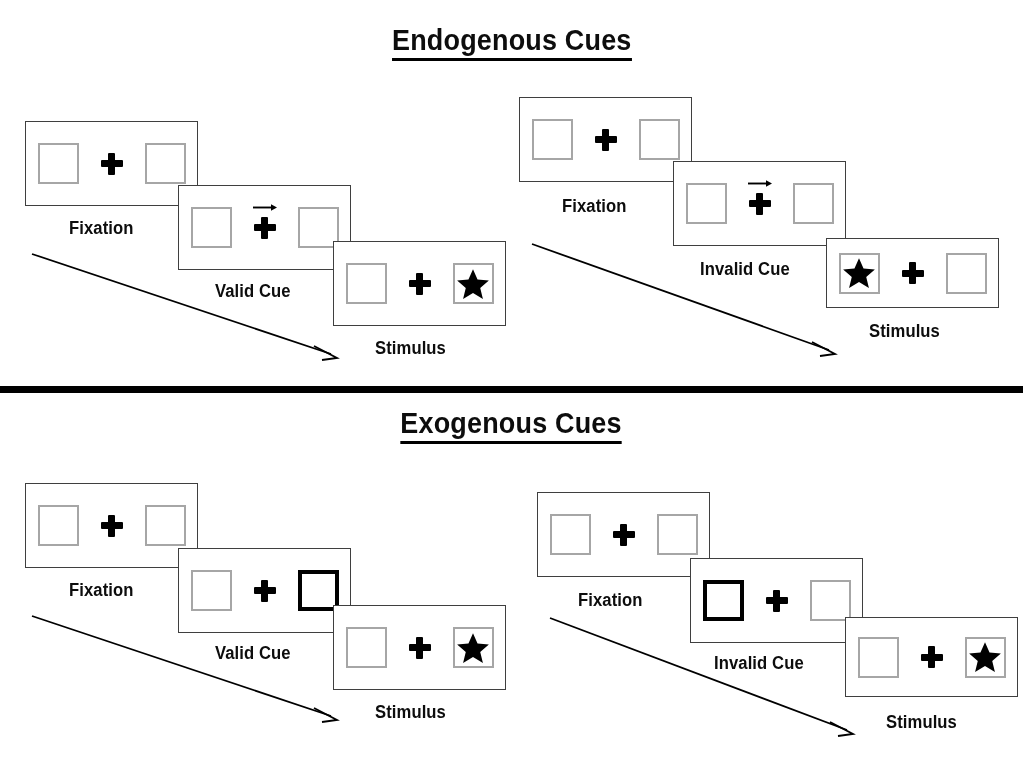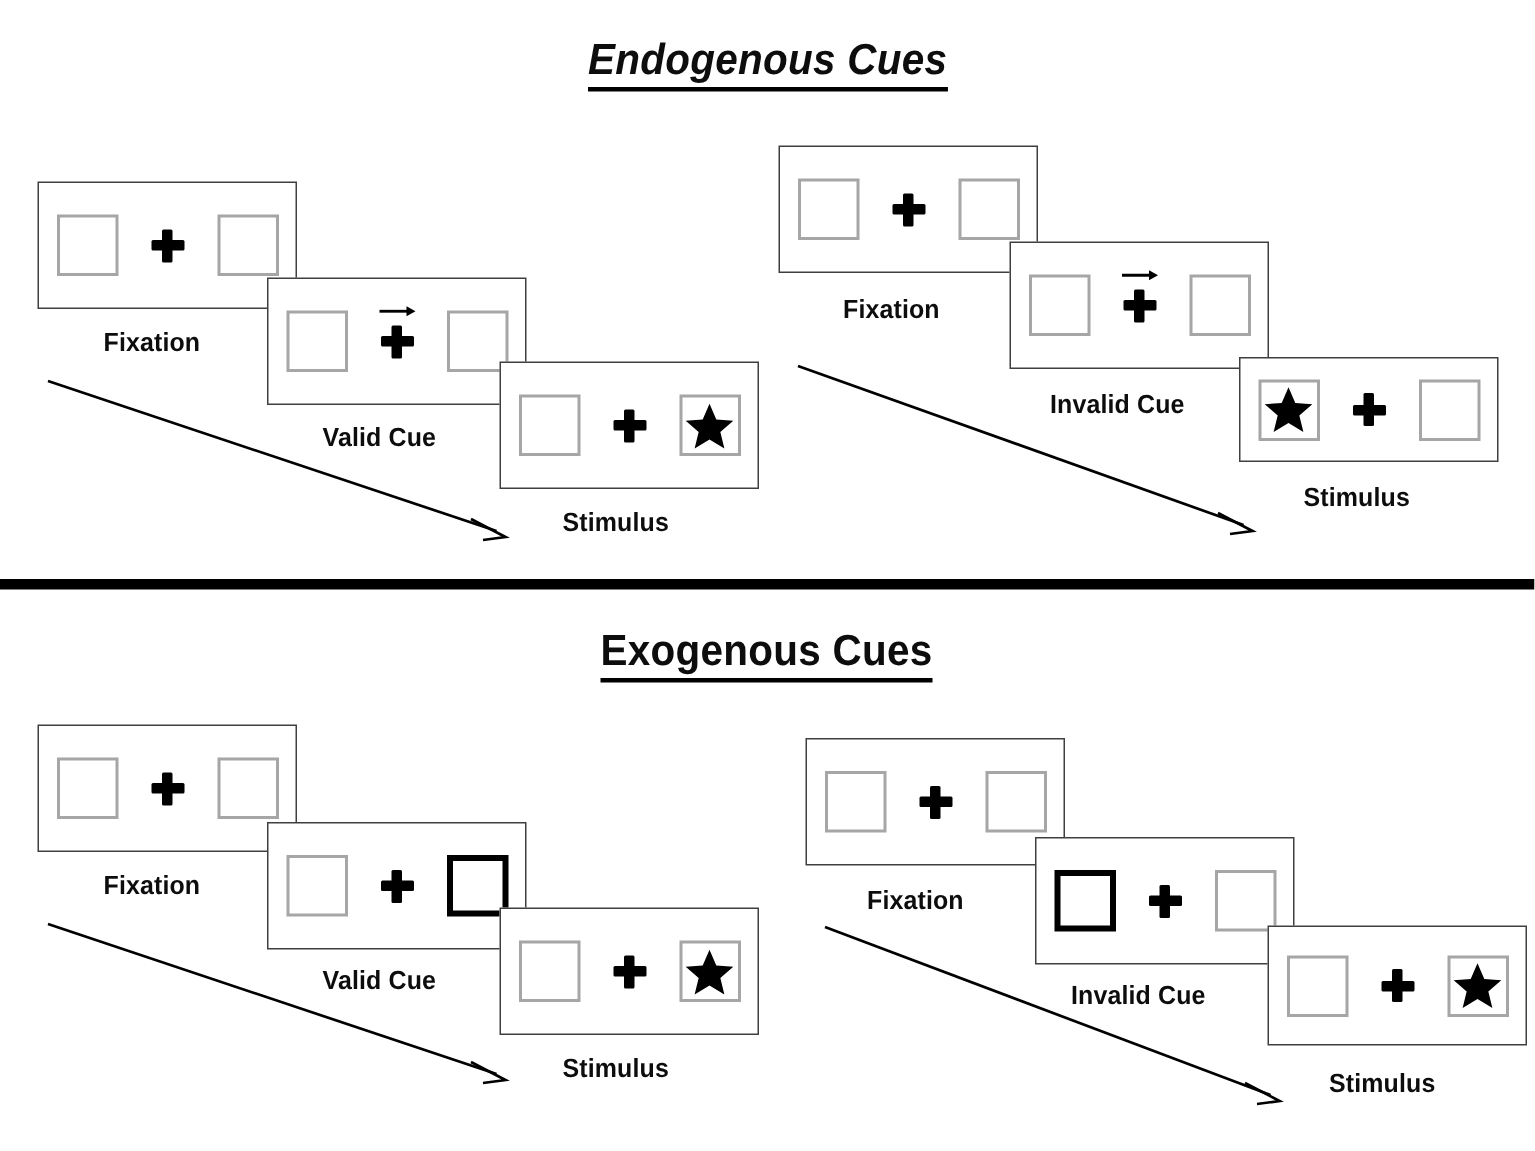--- a/index.html
+++ b/index.html
@@ -81,21 +81,21 @@
   }
 
   
   .time-arrow{position:absolute;pointer-events:none;}
 </style>
 </head>
 <body>
 
 <div class="stage">
 
-  <div class="section-title" style="top:24px;font-style:italic;">
+  <div class="section-title" style="top:24px;">
     <span>Endogenous Cues</span>
   </div>
 
   <div class="panel" style="left:25px;top:121px;width:173px;height:85px;">
     <div class="panel-inner">
       <div class="sq"></div>
       <div class="gap"></div>
       <div class="plus"></div>
       <div class="gap"></div>
       <div class="sq"></div>
@@ -181,21 +181,21 @@
   </div>
   <div class="label" style="left:869px;top:321px;">Stimulus</div>
 
   <svg class="time-arrow" style="left:528px;top:238px;width:320px;height:130px;" viewBox="0 0 320 130">
     <line x1="4" y1="6" x2="301" y2="112" stroke="#000" stroke-width="1.8"></line>
     <polyline points="284,104 307,116 292,118" fill="none" stroke="#000" stroke-width="1.8"></polyline>
   </svg>
 
   <div class="divider" style="top:386px;"></div>
 
-  <div class="section-title" style="top:418px;">
+  <div class="section-title" style="top:407px;">
     <span>Exogenous Cues</span>
   </div>
 
   <div class="panel" style="left:25px;top:483px;width:173px;height:85px;">
     <div class="panel-inner">
       <div class="sq"></div>
       <div class="gap"></div>
       <div class="plus"></div>
       <div class="gap"></div>
       <div class="sq"></div>

